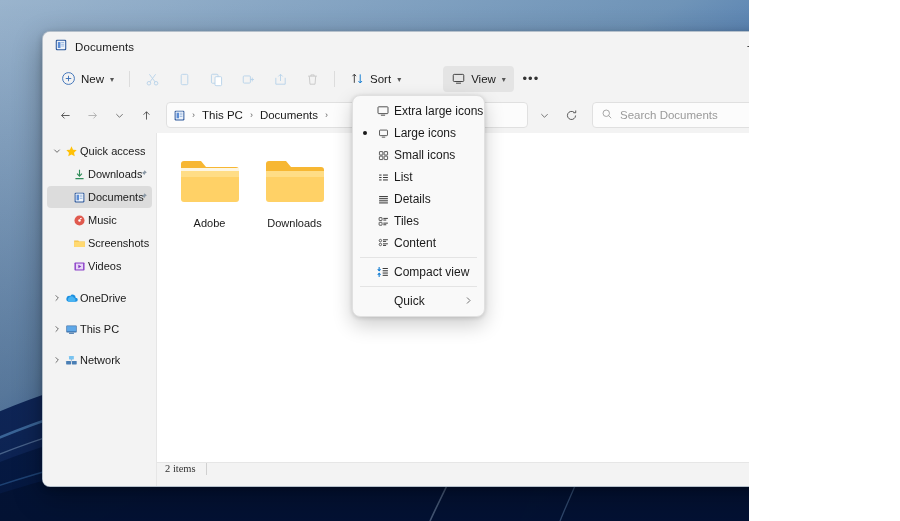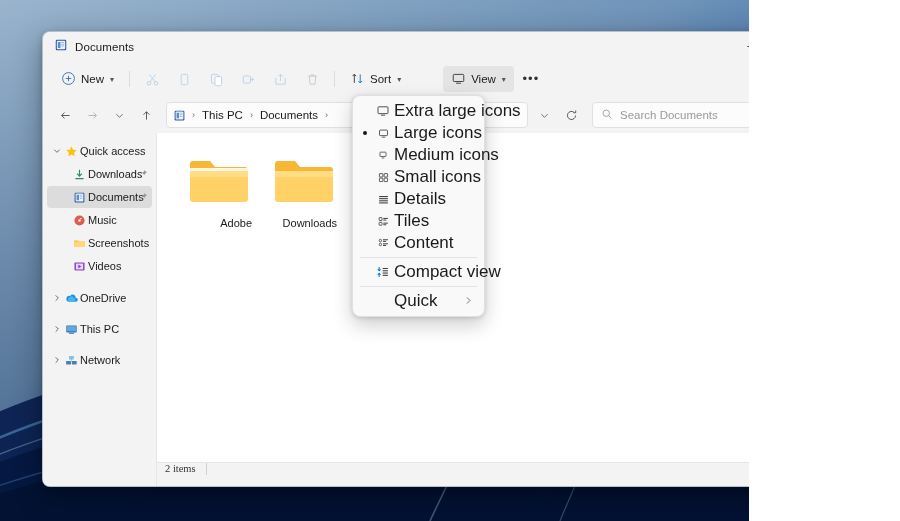--- a/index.html
+++ b/index.html
@@ -160,21 +160,21 @@
   #filegrid {
     flex: 1 1 auto;
     display: flex; flex-wrap: wrap;
     align-content: flex-start;
     padding: 14px 10px 0 10px;
     gap: 0;
   }
   .file-tile {
     width: 85px; height: 100px;
     display: flex; flex-direction: column;
-    align-items: flex-end;
+    align-items: center;
     padding-top: 6px;
     border-radius: 4px;
   }
   .file-name { font-size: 11px; color: #1a1a1a; margin-top: 4px; text-align: center; }
 
   
   #statusbar {
     height: 24px; flex: 0 0 auto;
     background: #f3f3f3;
     border-top: 1px solid #e6e6e6;
@@ -216,21 +216,21 @@
     display: flex; align-items: center; justify-content: center;
   }
   .menu-bullet .dot {
     width: 4px; height: 4px; border-radius: 50%;
     background: #1a1a1a;
   }
   .menu-ico {
     width: 22px; flex: 0 0 22px;
     display: flex; align-items: center; justify-content: center;
   }
-  .menu-label { font-size: 17px; color: #1a1a1a; white-space: nowrap; }
+  .menu-label { font-size: 12px; color: #1a1a1a; white-space: nowrap; }
   .menu-sep { height: 1px; background: #e4e4e4; margin: 3px 4px; }
   .submenu-arrow { position: absolute; right: 8px; color: #555; font-size: 9px; }
   .menu-item.noicon .menu-label { margin-left: 22px; }
 </style>
 </head>
 <body>
 
 <div id="desktop">
 
   <div id="wallpaper">
@@ -700,44 +700,48 @@
         </span>
       <span class="menu-ico">
         <svg width="13" height="13" viewBox="0 0 16 16" fill="none" stroke="#3a3a3a" stroke-width="1">
           <rect x="3.1" y="3.8" width="9.8" height="6.8" rx="0.8"></rect>
           <line x1="5.9" y1="12.5" x2="10.1" y2="12.5"></line>
         </svg>
       </span>
       <span class="menu-label">Large icons</span>
     </div>
 
-    <div class="menu-item">
-      <span class="menu-bullet"></span>
-      <span class="menu-ico">
-        <svg width="12" height="12" viewBox="0 0 16 16" fill="none" stroke="#3a3a3a" stroke-width="1">
-          <rect x="4" y="4.2" width="8" height="5.8" rx="0.7"></rect>
-          <line x1="6.2" y1="12" x2="9.8" y2="12"></line>
-        </svg>
-      </span>
-      <span class="menu-label">Medium icons</span>
-    </div>
 
     <div class="menu-item">
       <span class="menu-bullet"></span>
       <span class="menu-ico">
         <svg width="13" height="13" viewBox="0 0 16 16" fill="none" stroke="#3a3a3a" stroke-width="1">
           <rect x="3" y="3.2" width="4.2" height="4.2" rx="0.5"></rect>
           <rect x="8.8" y="3.2" width="4.2" height="4.2" rx="0.5"></rect>
           <rect x="3" y="8.8" width="4.2" height="4.2" rx="0.5"></rect>
           <rect x="8.8" y="8.8" width="4.2" height="4.2" rx="0.5"></rect>
         </svg>
       </span>
       <span class="menu-label">Small icons</span>
     </div>
 
+    <div class="menu-item">
+      <span class="menu-bullet"></span>
+      <span class="menu-ico">
+        <svg width="13" height="13" viewBox="0 0 16 16" stroke="#3a3a3a" stroke-width="1.3">
+          <line x1="2.6" y1="5" x2="5.6" y2="5"></line>
+            <line x1="7.4" y1="5" x2="13.4" y2="5"></line>
+          <line x1="2.6" y1="8" x2="5.6" y2="8"></line>
+            <line x1="7.4" y1="8" x2="13.4" y2="8"></line>
+          <line x1="2.6" y1="11" x2="5.6" y2="11"></line>
+            <line x1="7.4" y1="11" x2="13.4" y2="11"></line>
+        </svg>
+      </span>
+      <span class="menu-label">List</span>
+    </div>
 
     <div class="menu-item">
       <span class="menu-bullet"></span>
       <span class="menu-ico">
         <svg width="13" height="13" viewBox="0 0 16 16" stroke="#3a3a3a" stroke-width="1.3">
           <line x1="2.6" y1="4.4" x2="13.4" y2="4.4"></line>
           <line x1="2.6" y1="7" x2="13.4" y2="7"></line>
           <line x1="2.6" y1="9.6" x2="13.4" y2="9.6"></line>
           <line x1="2.6" y1="12.2" x2="13.4" y2="12.2"></line>
         </svg>

